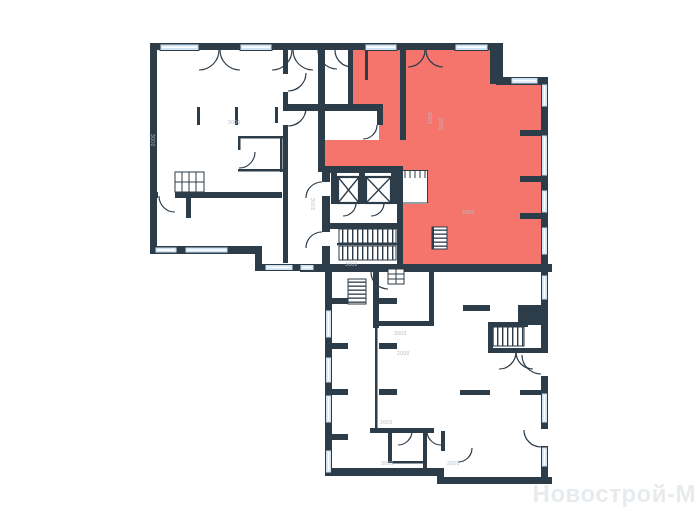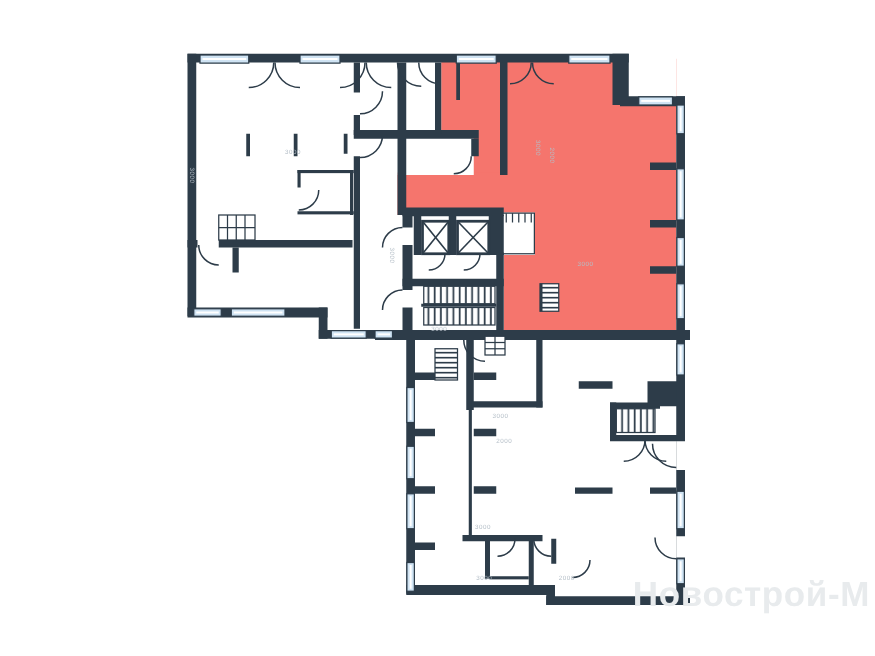--- a/index.html
+++ b/index.html
@@ -2,21 +2,21 @@
 <html style="--wall: #2d3c49; --win: #cfe3f3; --hl: #f5756d; --wm: #e8ebed; --dim: #b4bec7;"><head>
 <meta charset="utf-8">
 <style>
   html,body{margin:0;padding:0;background:#fff;}
   #stage{position:relative;width:700px;height:525px;background:#fff;overflow:hidden;
          font-family:"Liberation Sans",sans-serif;}
   #plan-svg{position:absolute;left:0;top:0;}
   .dim-label{position:absolute;font-size:5px;line-height:5px;letter-spacing:.4px;
              color:var(--dim,#b4bec7);transform-origin:0 0;white-space:nowrap;}
   .dim-label.rot{transform:rotate(90deg);}
-  #watermark{position:absolute;right:4px;top:460px;font-size:28px;font-weight:700;
+  #watermark{position:absolute;right:4px;top:480px;font-size:24px;font-weight:700;
              color:var(--wm,#e8ebed);letter-spacing:.5px;white-space:nowrap;text-align:right;}
 </style>
 </head>
 <body>
 
 <div id="stage">
 
 <svg id="plan-svg" width="700" height="525" viewBox="0 0 700 525" xmlns="http://www.w3.org/2000/svg">
 
   <defs>

